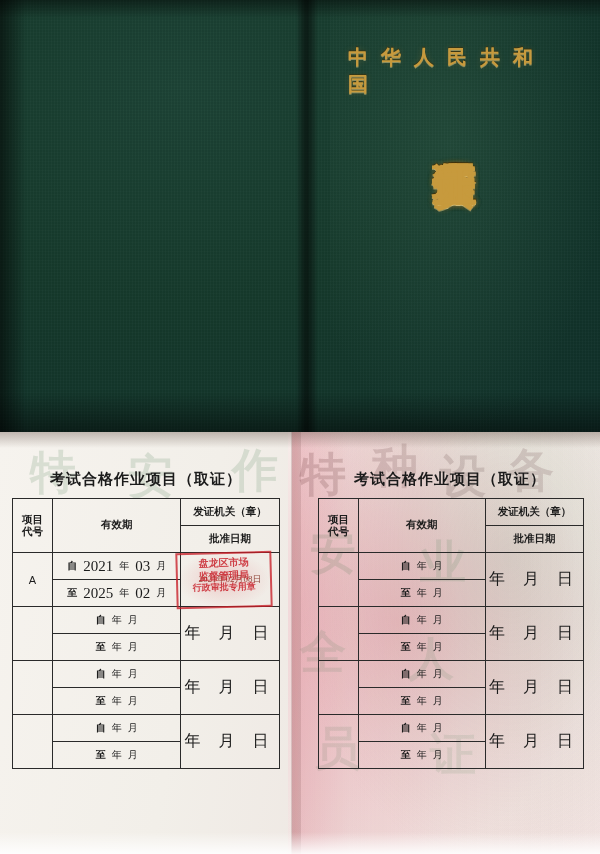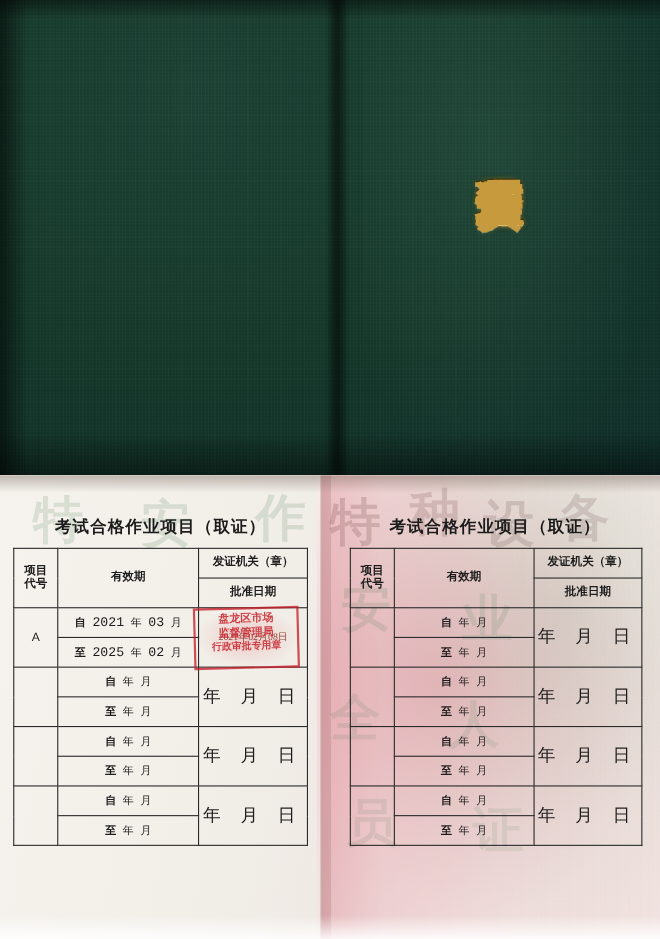--- a/index.html
+++ b/index.html
@@ -148,21 +148,21 @@
   }
   .hdr{font-weight:bold;font-size:10.5px;line-height:1.15;}
   .col-code{width:15%;}
   .col-valid{width:48%;}
   .col-org{width:37%;}
   .rowline{
     display:flex;align-items:center;justify-content:center;
     gap:6px;height:100%;font-size:10px;white-space:nowrap;
   }
   .rowline .lead{font-weight:bold;}
-  .val{font-family:Liberation Mono, monospace;font-size:12px;}
+  .val{font-family:Liberation Serif, serif;font-size:15px;}
   .date-blank{letter-spacing:7px;font-size:16px;}
   .code-letter{font-family:"Liberation Sans", sans-serif;font-size:11px;}
 
   
   .seal{
     position:absolute;left:176px;top:120px;
     width:96px;height:56px;
     border:2px solid rgba(200,30,40,.85);
     color:rgba(200,30,40,.9);
     font-size:10px;line-height:1.25;font-weight:bold;
@@ -184,20 +184,21 @@
 <body>
 
 <div class="page">
 
   <div class="cover">
     <div class="cover-grain"></div>
     <div class="cover-sheen"></div>
     <div class="cover-spine"></div>
     <div class="cover-edge-left"></div>
     <div class="cover-edge-top"></div>
+    <div class="gold title-line1">中华人民共和国</div>
     <div class="gold big-vert">安全管理和作业人员证</div>
     <div class="cover-bottom-shadow"></div>
   </div>
 
   <div class="inner">
     <div class="inner-tint-left"></div>
     <div class="inner-tint-right"></div>
 
     <div class="wm" style="left:30px;top:10px;">特</div>
     <div class="wm" style="left:128px;top:14px;">安</div>

